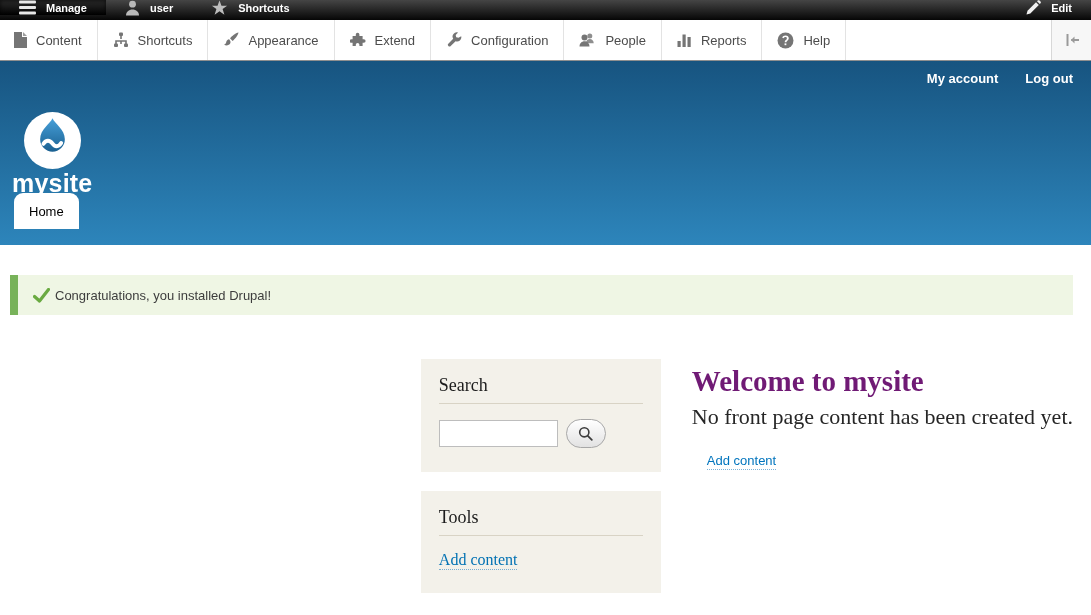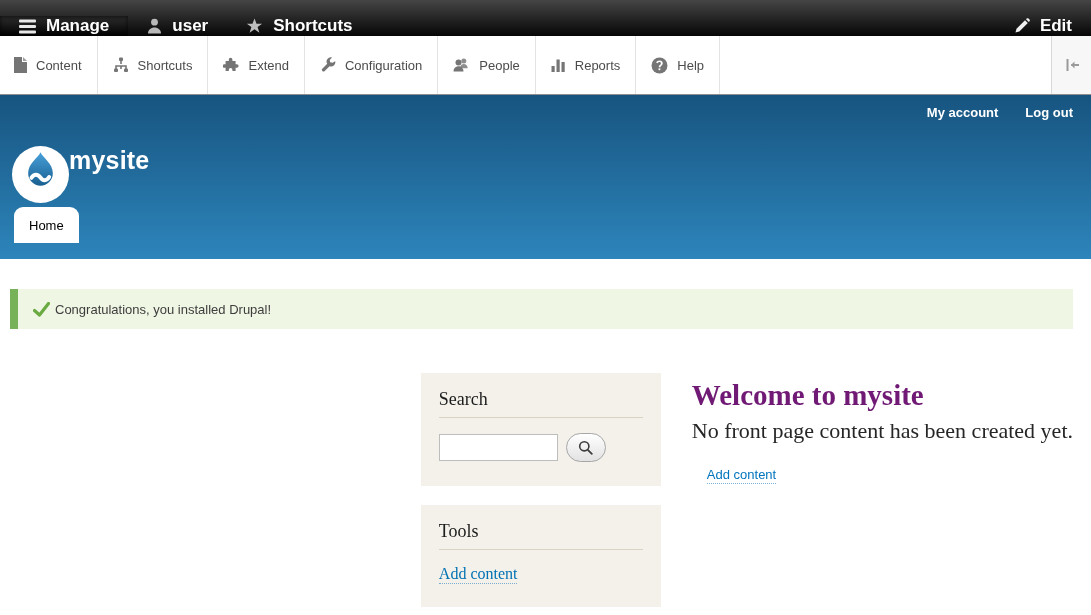--- a/index.html
+++ b/index.html
@@ -6,68 +6,68 @@
   html, body { margin: 0; padding: 0; }
   body {
     width: 1091px; height: 615px; overflow: hidden;
     background: #fff;
     font-family: "Liberation Sans", "DejaVu Sans", sans-serif;
   }
   a { cursor: pointer; }
 
   
   .toolbar-bar {
-    height: 36px;
+    height: 20px;
     background: linear-gradient(#454545, #060606);
-    display: flex; align-items: flex-end;
-    color: #fff; font-size: 17px; font-weight: bold;
+    display: flex; align-items: flex-start;
+    color: #fff; font-size: 11px; font-weight: bold;
   }
   .tb-item {
     display: flex; align-items: center; gap: 10px;
     padding: 0 19px; cursor: pointer; color: #fff; text-decoration: none;
   }
   .tb-item.active {
     background: linear-gradient(#2e2e2e, #000);
     box-shadow: inset 0 1px 4px rgba(0,0,0,.7);
   }
   .tb-spacer { flex: 1; }
 
   
   .toolbar-tray {
-    height: 59px; background: #fff;
+    height: 41px; background: #fff;
     border-bottom: 1px solid #8f8f8f;
     display: flex; align-items: stretch;
     font-size: 13px; color: #4c4c4c;
   }
   .tray-item {
     display: flex; align-items: center; gap: 9px;
     padding: 0 15px; border-right: 1px solid #e3e3e3;
     color: #4c4c4c; text-decoration: none; cursor: pointer;
   }
   .tray-item:first-child { padding-left: 13px; }
   .tray-spacer { flex: 1; }
   .tray-toggle {
     width: 40px; border-left: 1px solid #d8d8d8; background: #f7f7f7;
     display: flex; align-items: center; justify-content: center;
     cursor: pointer; border-top: none; border-right: none; border-bottom: none;
   }
 
   
   .site-header {
-    height: 164px; position: relative; color: #fff;
+    height: 184px; position: relative; color: #fff;
     background: linear-gradient(#175480, #2d85bb);
   }
   .account-links {
     position: absolute; top: 10px; right: 18px;
     display: flex; gap: 27px; font-size: 13px; font-weight: bold;
   }
   .account-links a { color: #fff; text-decoration: none; }
   .brand {
     position: absolute; top: 51px; left: 12px;
-    display: flex; 
+    display: flex; align-items: center;  flex-direction: column;
   }
   .site-logo { width: 57px; height: 57px; display: block; }
   .site-name { font-size: 25px; font-weight: 600; color: #fff; text-decoration: none; letter-spacing: .2px; }
   .tabs { position: absolute; bottom: 16px; left: 14px; display: flex; }
   .tab {
     background: #fff; color: #000; font-size: 13px;
     padding: 11px 15px 10px; border-radius: 9px 9px 0 0; text-decoration: none;
   }
 
   
@@ -180,20 +180,29 @@
       <svg width="16" height="16" viewBox="0 0 16 16">
           <g fill="#757575">
             <rect x="6" y="0.5" width="4" height="3.5" rx="1"></rect>
             <rect x="1" y="11.5" width="4" height="3.5" rx="1"></rect>
             <rect x="11" y="11.5" width="4" height="3.5" rx="1"></rect>
           </g>
           <path d="M8 4v3M3 12v-3h10v3M8 9v3" stroke="#757575" stroke-width="1.6" fill="none"></path>
         </svg>
     </span>
     <span>Shortcuts</span>
+  </a>
+  <a class="tray-item">
+    <span class="icon">
+      <svg width="16" height="16" viewBox="0 0 16 16">
+          <path d="M15.5.5C12.6 1 8.7 4.2 7 6.3l2.6 2.6C11.7 7.2 15 3.4 15.5.5z" fill="#757575"></path>
+          <path d="M6.2 7.3c-1.7.3-2.6 1.3-3 2.9-.2 1.1-.9 1.9-2.2 2.2 1.4 1.2 3.8 1.4 5.3.2 1.2-.9 1.5-2.3 1-3.5z" fill="#757575"></path>
+        </svg>
+    </span>
+    <span>Appearance</span>
   </a>
   <a class="tray-item">
     <span class="icon">
       <svg width="16" height="16" viewBox="0 0 16 16">
           <path d="M5.8 2.6a1.8 1.8 0 0 1 3.6 0V4h3.2v3.2h1.2a1.8 1.8 0 0 1 0 3.6h-1.2V14H9.4v-1.2a1.8 1.8 0 0 0-3.6 0V14H2.6v-3.2H1.4a1.8 1.8 0 0 1 0-3.6h1.2V4h3.2z" fill="#757575"></path>
         </svg>
     </span>
     <span>Extend</span>
   </a>
   <a class="tray-item">

